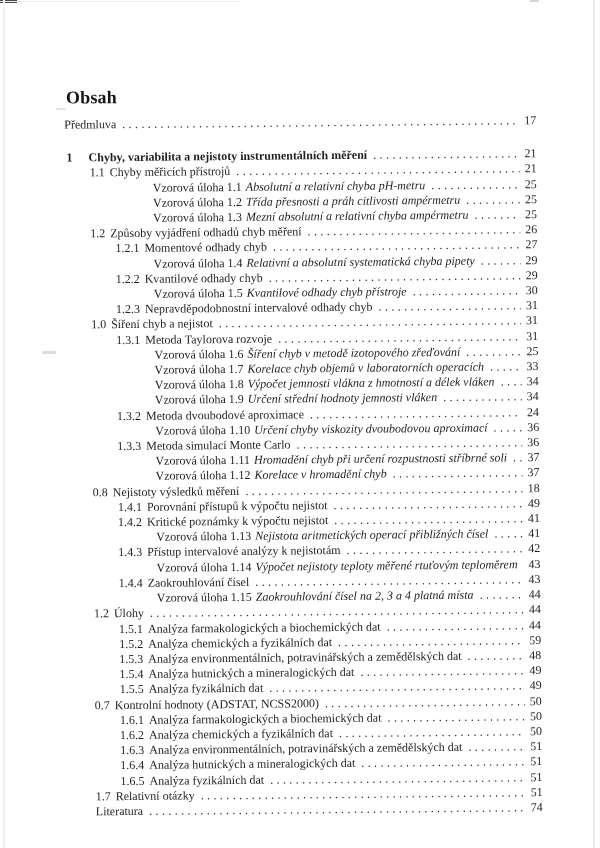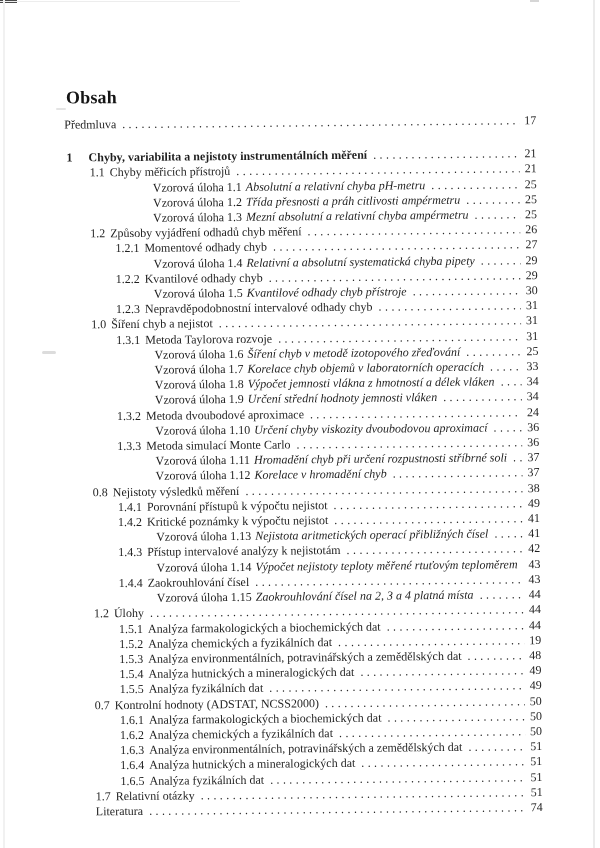--- a/index.html
+++ b/index.html
@@ -216,21 +216,21 @@
       <div class="row lvl3" data-name="toc-row">
         <span class="lbl" data-name="toc-entry-label">Vzorová úloha 1.12</span>
         <span class="ital" data-name="toc-entry-subtitle">Korelace v hromadění chyb</span>
         <span class="leader" data-name="dot-leader"></span>
         <span class="pg" data-name="toc-entry-page">37</span>
       </div>
       <div class="row lvl1" data-name="toc-row">
         <span class="num" data-name="toc-entry-number">0.8</span>
         <span class="lbl" data-name="toc-entry-label">Nejistoty výsledků měření</span>
         <span class="leader" data-name="dot-leader"></span>
-        <span class="pg" data-name="toc-entry-page">38</span>
+        <span class="pg" data-name="toc-entry-page">18</span>
       </div>
       <div class="row lvl2" data-name="toc-row">
         <span class="num" data-name="toc-entry-number">1.4.1</span>
         <span class="lbl" data-name="toc-entry-label">Porovnání přístupů k výpočtu nejistot</span>
         <span class="leader" data-name="dot-leader"></span>
         <span class="pg" data-name="toc-entry-page">49</span>
       </div>
       <div class="row lvl2" data-name="toc-row">
         <span class="num" data-name="toc-entry-number">1.4.2</span>
         <span class="lbl" data-name="toc-entry-label">Kritické poznámky k výpočtu nejistot</span>
@@ -276,21 +276,21 @@
       <div class="row lvl2" data-name="toc-row">
         <span class="num" data-name="toc-entry-number">1.5.1</span>
         <span class="lbl" data-name="toc-entry-label">Analýza farmakologických a biochemických dat</span>
         <span class="leader" data-name="dot-leader"></span>
         <span class="pg" data-name="toc-entry-page">44</span>
       </div>
       <div class="row lvl2" data-name="toc-row">
         <span class="num" data-name="toc-entry-number">1.5.2</span>
         <span class="lbl" data-name="toc-entry-label">Analýza chemických a fyzikálních dat</span>
         <span class="leader" data-name="dot-leader"></span>
-        <span class="pg" data-name="toc-entry-page">19</span>
+        <span class="pg" data-name="toc-entry-page">59</span>
       </div>
       <div class="row lvl2" data-name="toc-row">
         <span class="num" data-name="toc-entry-number">1.5.3</span>
         <span class="lbl" data-name="toc-entry-label">Analýza environmentálních, potravinářských a zemědělských dat</span>
         <span class="leader" data-name="dot-leader"></span>
         <span class="pg" data-name="toc-entry-page">48</span>
       </div>
       <div class="row lvl2" data-name="toc-row">
         <span class="num" data-name="toc-entry-number">1.5.4</span>
         <span class="lbl" data-name="toc-entry-label">Analýza hutnických a mineralogických dat</span>

